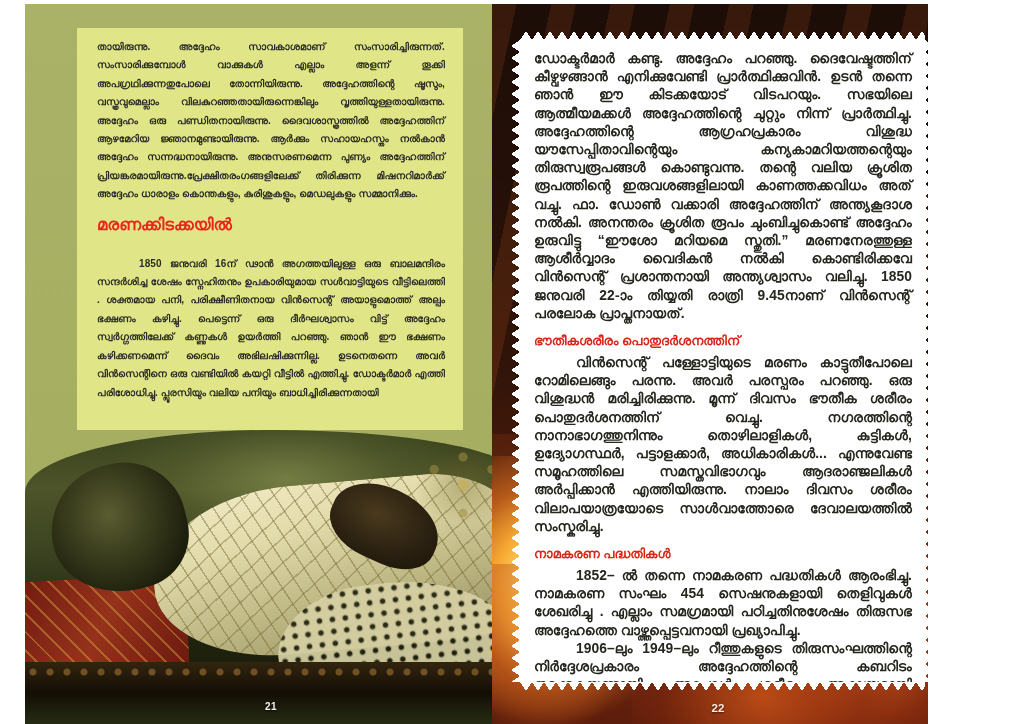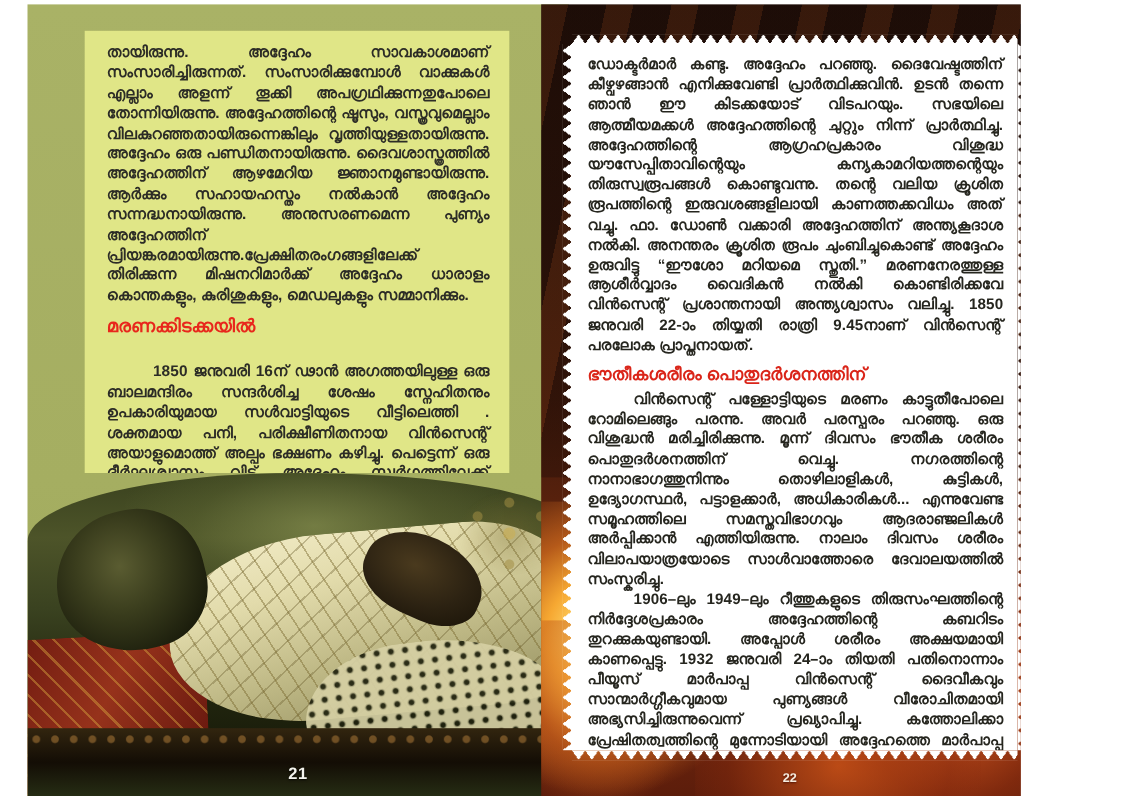--- a/index.html
+++ b/index.html
@@ -12,21 +12,21 @@
     position:absolute;left:25px;top:4px;width:492px;height:720px;
     background:linear-gradient(180deg,#a9b266 0%,#a5ae61 60%,#9fa85c 100%);
     overflow:hidden;
   }
   .text-panel{
     position:absolute;left:52px;top:24px;width:386px;height:402px;
     background:#e0e687;box-sizing:border-box;padding:10px 18px 0 20px;
     overflow:hidden;
   }
   .ml-body{
-    margin:0;color:#2c2c26;font-size:14px;line-height:18.4px;
+    margin:0;color:#2c2c26;font-size:10px;line-height:18.4px;
     text-align:justify;font-weight:600;letter-spacing:.1px;
   }
   .ml-body.indent{text-indent:42px;}
   .ml-head{
     margin:10px 0 21px 0;color:#e8271c;font-size:16.5px;line-height:20px;
     font-weight:700;
   }
   
   .photo{
     position:absolute;left:0;top:426px;width:492px;height:294px;
@@ -65,21 +65,21 @@
       radial-gradient(circle at 80% 30%,rgba(160,140,66,.7) 0 4px,transparent 5px),
       radial-gradient(circle at 50% 14%,rgba(160,140,66,.7) 0 4px,transparent 5px),
       radial-gradient(circle at 50% 86%,rgba(160,140,66,.7) 0 4px,transparent 5px),
       radial-gradient(ellipse at 50% 50%,rgba(120,110,50,.5) 0%,transparent 70%);}
   .casket{left:0;bottom:0;width:100%;height:62px;
     background:
       radial-gradient(circle at 8px 10px,rgba(130,92,42,.8) 0 3px,transparent 4px) 0 0/17px 15px repeat-x,
       linear-gradient(180deg,#32250f 0%,#130d05 50%,#262d14 100%);}
   .pageno{
     position:absolute;left:0;right:0;bottom:12px;text-align:center;
-    color:#f4f4ee;font-size:15px;font-weight:700;letter-spacing:.5px;
+    color:#f4f4ee;font-size:10px;font-weight:700;letter-spacing:.5px;
     text-shadow:0 1px 2px rgba(0,0,0,.8);z-index:5;
   }
   
   .page-right{
     position:absolute;left:492px;top:4px;width:436px;height:720px;overflow:hidden;
     background:linear-gradient(180deg,#1f0e08 0%,#2d1309 30%,#3d180a 50%,#62250e 68%,#7c2c10 82%,#5c1d0b 100%);
   }
   .page-right > div{position:absolute;}
   .wood-texture{left:0;top:0;width:100%;height:430px;opacity:.55;
     background:repeating-linear-gradient(102deg,rgba(112,52,20,.55) 0 24px,rgba(24,10,6,.6) 24px 58px);}
@@ -97,21 +97,21 @@
   .zz{position:absolute;}
   .zz-top{left:28px;top:27px;width:405px;height:9px;
     background:conic-gradient(from 0deg at 50% 0%,transparent 0 146deg,#fff 146deg 214deg,transparent 214deg) 0 0/12px 9px repeat-x;}
   .zz-bottom{left:28px;top:678px;width:405px;height:9px;
     background:conic-gradient(from 0deg at 50% 100%,#fff 0 34deg,transparent 34deg 326deg,#fff 326deg) 0 0/12px 9px repeat-x;}
   .zz-left{left:19px;top:36px;width:9px;height:642px;
     background:conic-gradient(from 0deg at 0% 50%,transparent 0 56deg,#fff 56deg 124deg,transparent 124deg) 0 0/9px 12px repeat-y;}
   .zz-right{left:433px;top:36px;width:9px;height:642px;
     background:conic-gradient(from 0deg at 100% 50%,transparent 0 236deg,#fff 236deg 304deg,transparent 304deg) 0 0/9px 12px repeat-y;}
   .paper .ml-body{font-size:13.8px;line-height:18.2px;color:#26261f;}
-  .paper .ml-head{font-size:16px;margin:8px 0 3px 0;color:#da2519;}
+  .paper .ml-head{font-size:13px;margin:8px 0 3px 0;color:#da2519;}
   .pageno-right{
     position:absolute;left:0;right:0;bottom:10px;text-align:center;
     color:#f6ede0;font-size:11.5px;font-weight:700;
     text-shadow:0 1px 2px rgba(60,10,0,.8);z-index:5;margin-left:16px;
   }
 </style>
 </head>
 <body>
 
 <div class="spread">
@@ -145,19 +145,21 @@
 
     <div class="zz zz-top"></div>
     <div class="zz zz-bottom"></div>
     <div class="zz zz-left"></div>
     <div class="zz zz-right"></div>
 
     <div class="paper">
       <p class="ml-body">ഡോക്ടർമാർ കണ്ടു. അദ്ദേഹം പറഞ്ഞു. ദൈവേഷ്ടത്തിന് കീഴ്വഴങ്ങാൻ എനിക്കുവേണ്ടി പ്രാർത്ഥിക്കുവിൻ. ഉടൻ തന്നെ ഞാൻ ഈ കിടക്കയോട് വിടപറയും. സഭയിലെ ആത്മീയമക്കൾ അദ്ദേഹത്തിന്റെ ചുറ്റും നിന്ന് പ്രാർത്ഥിച്ചു. അദ്ദേഹത്തിന്റെ ആഗ്രഹപ്രകാരം വിശുദ്ധ യൗസേപ്പിതാവിന്റെയും കന്യകാമറിയത്തന്റെയും തിരുസ്വരൂപങ്ങൾ കൊണ്ടുവന്നു. തന്റെ വലിയ ക്രൂശിത രൂപത്തിന്റെ ഇരുവശങ്ങളിലായി കാണത്തക്കവിധം അത് വച്ചു. ഫാ. ഡോൺ വക്കാരി അദ്ദേഹത്തിന് അന്ത്യകൂദാശ നൽകി. അനന്തരം ക്രൂശിത രൂപം ചുംബിച്ചുകൊണ്ട് അദ്ദേഹം ഉരുവിട്ടു “ഈശോ മറിയമെ സ്തുതി.” മരണനേരത്തുള്ള ആശീർവ്വാദം വൈദികൻ നൽകി കൊണ്ടിരിക്കവേ വിൻസെന്റ് പ്രശാന്തനായി അന്ത്യശ്വാസം വലിച്ചു. 1850 ജനുവരി 22-ാം തിയ്യതി രാത്രി 9.45നാണ് വിൻസെന്റ് പരലോക പ്രാപ്തനായത്.</p>
       <h2 class="ml-head">ഭൗതീകശരീരം പൊതുദർശനത്തിന്</h2>
       <p class="ml-body indent">വിൻസെന്റ് പള്ളോട്ടിയുടെ മരണം കാട്ടുതീപോലെ റോമിലെങ്ങും പരന്നു. അവർ പരസ്പരം പറഞ്ഞു. ഒരു വിശുദ്ധൻ മരിച്ചിരിക്കുന്നു. മൂന്ന് ദിവസം ഭൗതീക ശരീരം പൊതുദർശനത്തിന് വെച്ചു. നഗരത്തിന്റെ നാനാഭാഗത്തുനിന്നും തൊഴിലാളികൾ, കുട്ടികൾ, ഉദ്യോഗസ്ഥർ, പട്ടാളക്കാർ, അധികാരികൾ... എന്നുവേണ്ട സമൂഹത്തിലെ സമസ്തവിഭാഗവും ആദരാഞ്ജലികൾ അർപ്പിക്കാൻ എത്തിയിരുന്നു. നാലാം ദിവസം ശരീരം വിലാപയാത്രയോടെ സാൾവാത്തോരെ ദേവാലയത്തിൽ സംസ്കരിച്ചു.</p>
+      <h2 class="ml-head">നാമകരണ പദ്ധതികൾ</h2>
+      <p class="ml-body indent">1852– ൽ തന്നെ നാമകരണ പദ്ധതികൾ ആരംഭിച്ചു. നാമകരണ സംഘം 454 സെഷനുകളായി തെളിവുകൾ ശേഖരിച്ചു . എല്ലാം സമഗ്രമായി പഠിച്ചതിനുശേഷം തിരുസഭ അദ്ദേഹത്തെ വാഴ്ത്തപ്പെട്ടവനായി പ്രഖ്യാപിച്ചു.</p>
       <p class="ml-body indent">1906–ലും 1949–ലും റീത്തുകളുടെ തിരുസംഘത്തിന്റെ നിർദ്ദേശപ്രകാരം അദ്ദേഹത്തിന്റെ കബറിടം തുറക്കുകയുണ്ടായി. അപ്പോൾ ശരീരം അക്ഷയമായി കാണപ്പെട്ടു. 1932 ജനുവരി 24–ാം തിയതി പതിനൊന്നാം പീയൂസ് മാർപാപ്പ വിൻസെന്റ് ദൈവീകവും സാന്മാർഗ്ഗീകവുമായ പുണ്യങ്ങൾ വീരോചിതമായി അഭ്യസിച്ചിരുന്നുവെന്ന് പ്രഖ്യാപിച്ചു. കത്തോലിക്കാ പ്രേഷിതത്വത്തിന്റെ മുന്നോടിയായി അദ്ദേഹത്തെ മാർപാപ്പ ചിത്രീകരിച്ചു. 1963 ജനുവരി 20–ാം തിയതി യോഹന്നാൻ 23–ാമൻ മാർപാപ്പ അദ്ദേഹത്തെ വിശുദ്ധൻ എന്ന് പ്രഖ്യാപിച്ചു. നാമകരണപരിപാടിയിൽ ആത്മാക്കളെ വിശുദ്ധീകരിക്കു</p>
     </div>
 
     <div class="pageno-right">22</div>
   </div>
 
 </div>
 
 </body></html>

